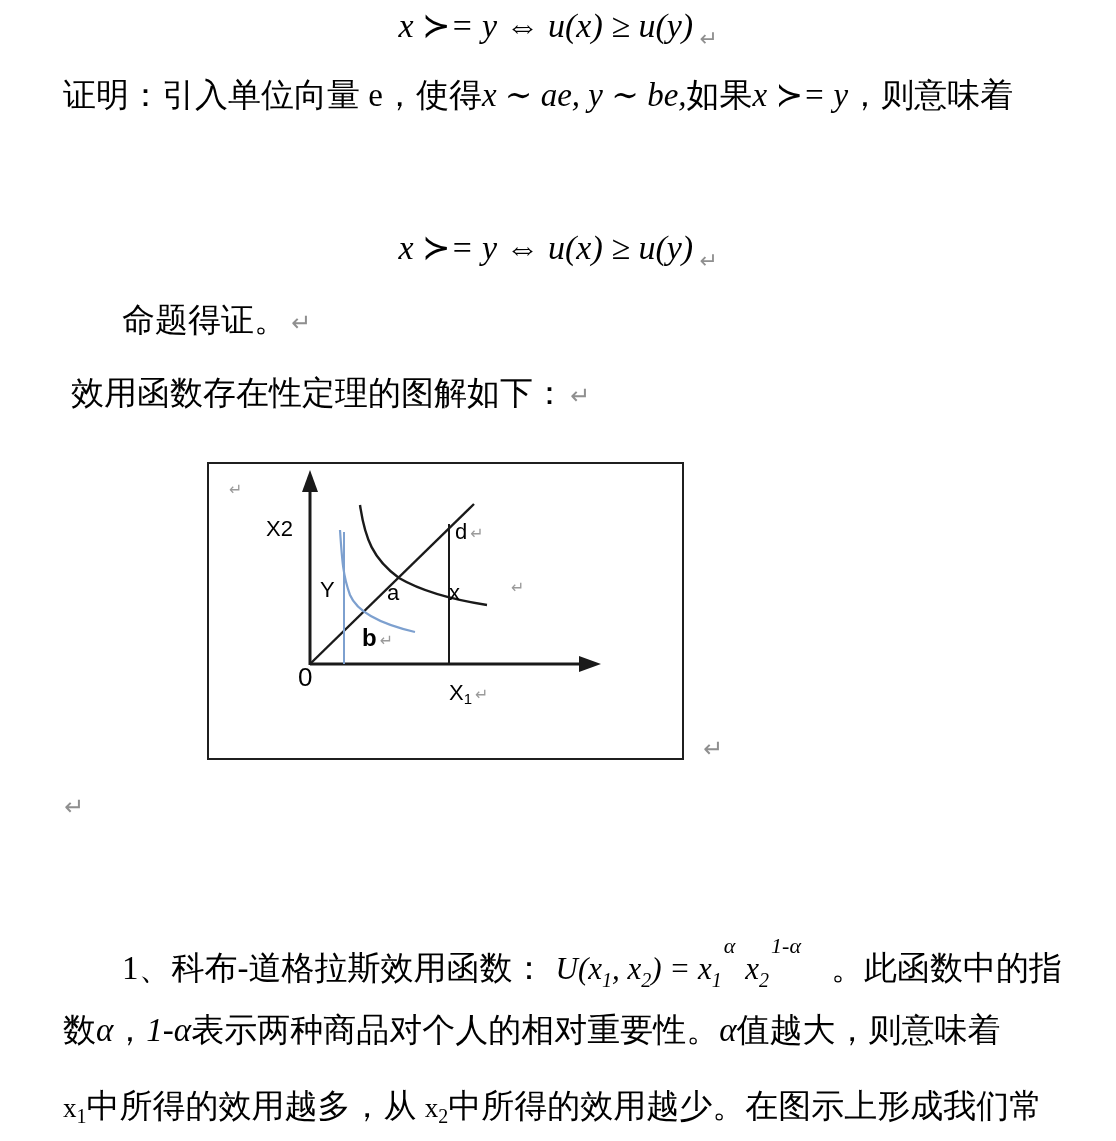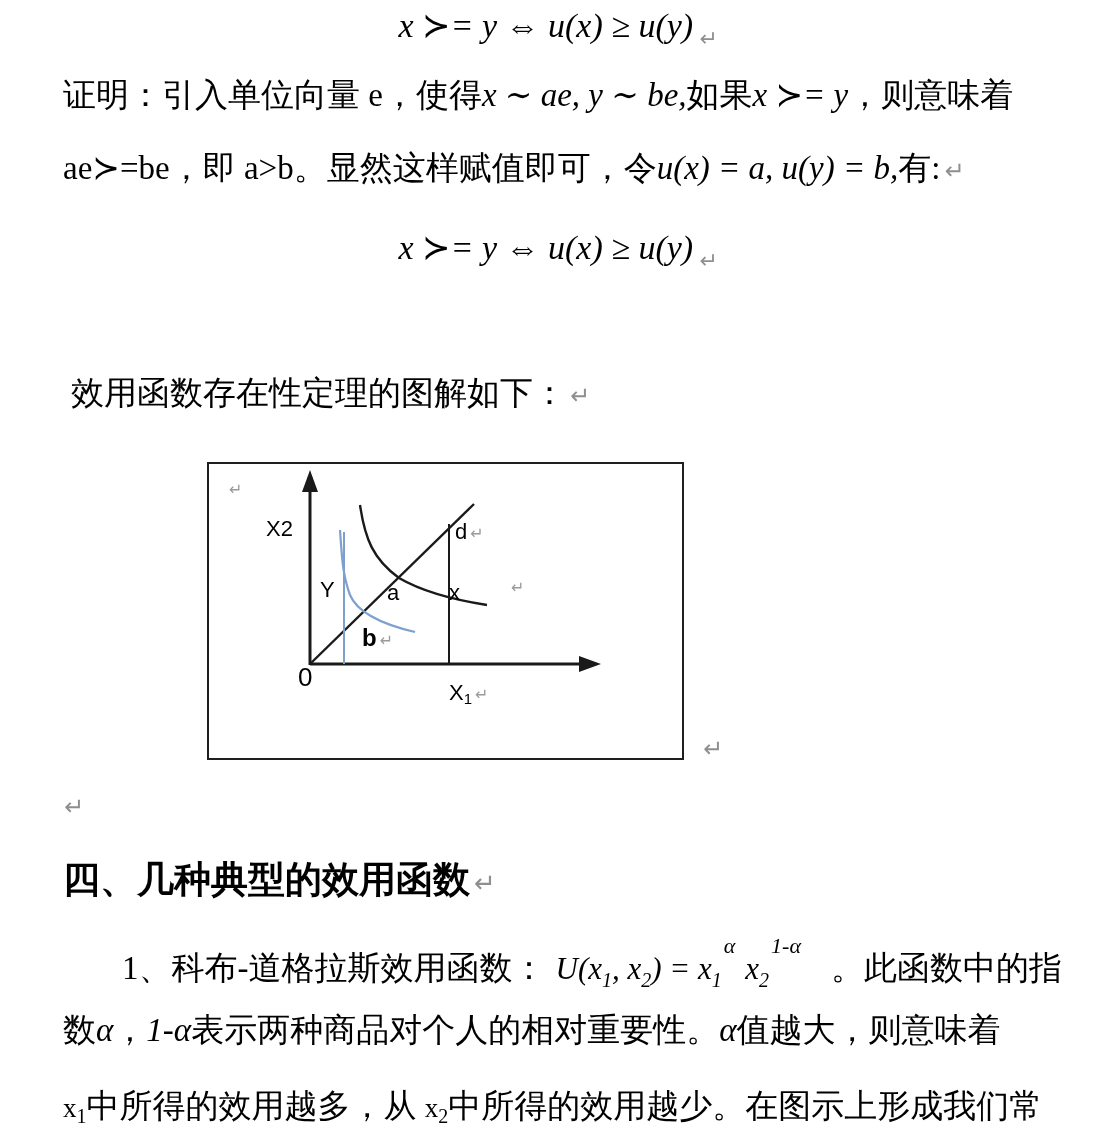--- a/index.html
+++ b/index.html
@@ -55,28 +55,28 @@
 <div class="page">
 
   <div class="center-line fs-formula l-formula1">
     <span class="math">x ≻= y ⇔ u(x) ≥ u(y)</span><span class="pc pc-low">↵</span>
   </div>
 
   <div class="abs fs-body l-para1">
     <span class="cjk">证明：引入单位向量 e，使得</span><span class="math">x ∼ ae, y ∼ be,</span><span class="cjk">如果</span><span class="math">x ≻= y</span><span class="cjk">，则意味着</span>
   </div>
 
-  <div class="abs fs-body l-para2">
-    <span class="cjk">ae≻=be，即 a&gt;b。显然这样赋值即可，令</span><span class="math">u(x) = a, u(y) = b,</span><span class="cjk">有:</span><span class="pc pc-inline">↵</span>
-  </div>
 
   <div class="center-line fs-formula l-formula2">
     <span class="math">x ≻= y ⇔ u(x) ≥ u(y)</span><span class="pc pc-low">↵</span>
   </div>
 
+  <div class="abs fs-body l-qed">
+    <span class="cjk">命题得证。</span><span class="pc pc-inline">↵</span>
+  </div>
 
   <div class="abs fs-body l-intro">
     <span class="cjk">效用函数存在性定理的图解如下：</span><span class="pc pc-inline">↵</span>
   </div>
 
   <div class="figure-box">
     <svg width="473" height="294" viewBox="0 0 473 294">
 
       <line x1="101" y1="24" x2="101" y2="201" stroke="#1a1a1a" stroke-width="3"></line>
       <polygon points="101,6 93,28 109,28" fill="#1a1a1a"></polygon>
@@ -104,23 +104,20 @@
     <span class="fig-label fig-b" style="left:153px;top:160px;"><span>b</span><span class="fig-pc-in">↵</span></span>
     <span class="fig-label fig-0" style="left:89px;top:198px;">0</span>
     <span class="fig-label" style="left:240px;top:216px;text-align:right;"><span>X</span><span class="figsub">1</span><span class="fig-pc-in">↵</span></span>
     <span class="fig-pc" style="left:302px;top:114px;">↵</span>
   </div>
 
   <div class="abs pc l-pilcrow-out">↵</div>
 
   <div class="abs pc l-pilcrow-solo">↵</div>
 
-  <div class="abs l-heading">
-    <span>四、几种典型的效用函数</span><span class="pc pc-inline">↵</span>
-  </div>
 
   <div class="abs fs-body l-cobb">
     <span class="cjk">1、科布-道格拉斯效用函数：</span><span class="fm"><span>U(x</span><span class="sb">1</span><span>, x</span><span class="sb">2</span><span>) = x</span><span class="sb">1</span><span class="sp">α</span><span class="gap">x</span><span class="sb">2</span><span class="sp">1-α</span></span><span class="cjk tail-gap">。此函数中的指</span>
   </div>
 
   <div class="abs fs-body l-alpha">
     <span class="cjk">数</span><span class="math">α</span><span class="cjk">，</span><span class="math">1-α</span><span class="cjk">表示两种商品对个人的相对重要性。</span><span class="math">α</span><span class="cjk">值越大，则意味着</span>
   </div>
 
   <div class="abs fs-body l-x">

